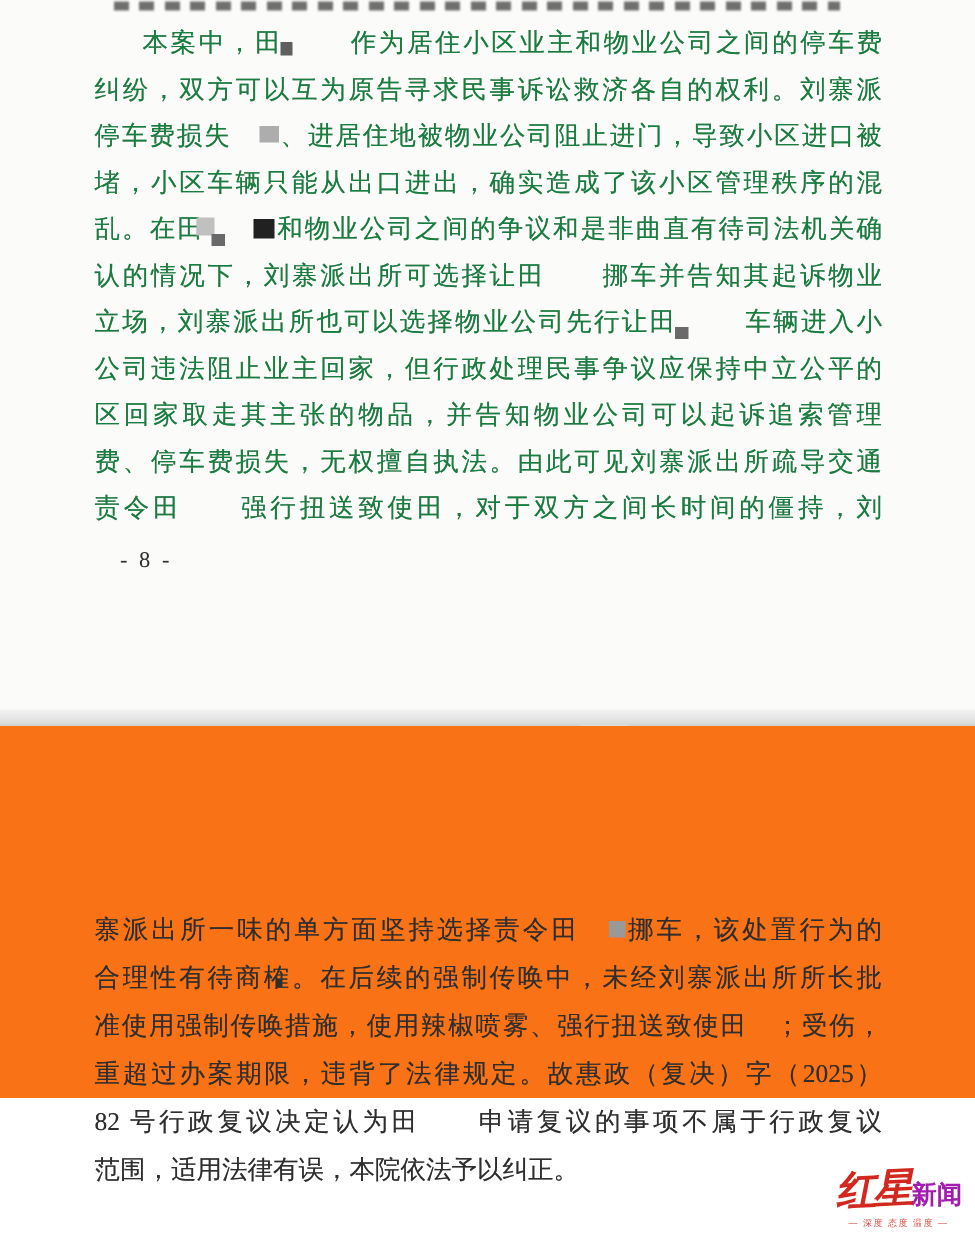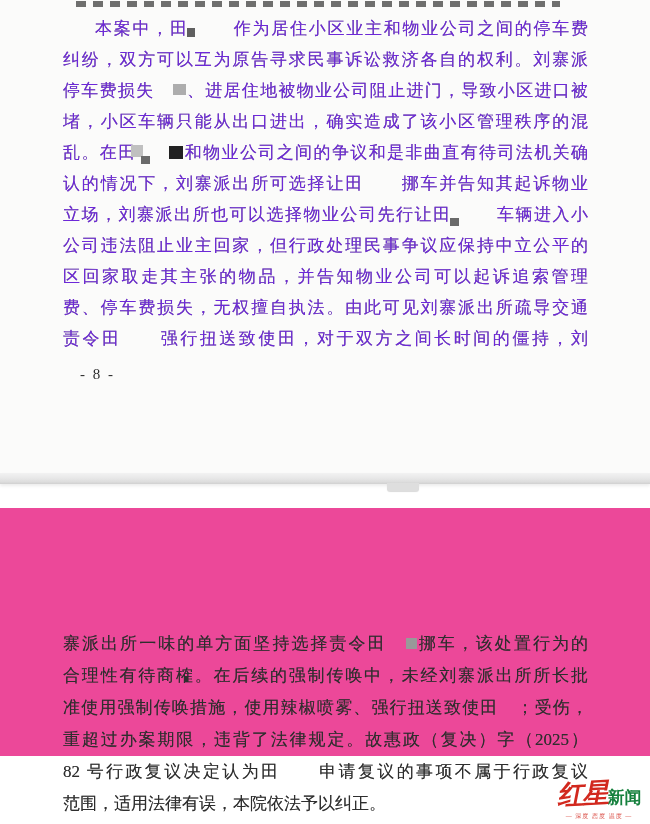--- a/index.html
+++ b/index.html
@@ -17,21 +17,21 @@
   .clipped-line{
     position:absolute;left:76px;top:1px;width:484px;height:6px;
     background:
       repeating-linear-gradient(90deg,
         rgba(45,45,45,.8) 0 10px, rgba(45,45,45,0) 10px 17px);
     filter:blur(.6px);
     opacity:.85;
   }
   .textblock{
     position:absolute;left:63px;top:13px;width:525px;
-    font-size:17px;color:#6d28d9;
+    font-size:17px;color:#15803d;
     text-shadow:0 0 .4px rgba(40,40,40,.55);
   }
   .page1 .doc-line{height:31px;line-height:31px;white-space:nowrap;}
   .doc-line.just{text-align:justify;text-align-last:justify;white-space:normal;}
   .page-number{
     position:absolute;left:80px;top:366px;
     font-size:15px;color:#2e2e2e;letter-spacing:2px;
   }
   
   .divider{
@@ -39,22 +39,22 @@
     background:linear-gradient(180deg,#f2f2f2 0%,#e8e8e8 45%,#dddddd 80%,#d0d0d0 100%);
     box-shadow:0 2px 3px rgba(0,0,0,.08);
   }
   .divider-tab{
     position:absolute;left:387px;top:483px;width:32px;height:8px;
     background:#dedede;border-radius:0 0 3px 3px;
     box-shadow:0 1px 1px rgba(0,0,0,.15);
   }
   
   .page2{
-    position:absolute;left:0;top:508px;width:650px;height:248px;
-    background:#ec4899;
+    position:absolute;left:0;top:484px;width:650px;height:248px;
+    background:#f97316;
   }
   .textblock2{
     position:absolute;left:63px;top:120px;width:525px;
     font-size:17px;color:#2e2e2e;
     text-shadow:0 0 .4px rgba(40,40,40,.55);
   }
   .page2 .doc-line{height:32px;line-height:32px;white-space:nowrap;}
   
   .redact{display:inline-block;}
   .redact.sm-dark{width:8px;height:9px;background:#5f5f5f;vertical-align:-3px;margin-left:-2px;}
@@ -113,16 +113,16 @@
       <div class="doc-line just"><span>合理性有待商榷。在后续的强制传唤中，未经刘寨派出所所长批</span></div>
       <div class="doc-line just"><span>准使用强制传唤措施，使用辣椒喷雾、强行扭送致使田　；受伤，</span></div>
       <div class="doc-line just"><span>重超过办案期限，违背了法律规定。故惠政（复决）字（2025）</span></div>
       <div class="doc-line just"><span>82 号行政复议决定认为田　　申请复议的事项不属于行政复议</span></div>
       <div class="doc-line"><span>范围，适用法律有误，本院依法予以纠正。</span></div>
     </div>
 </div>
 
 <div class="logo">
   <div class="logo-row">
-    <span class="logo-hx" style="color: rgb(210, 40, 30);">红星</span><span class="logo-xw" style="color: #15803d;">新闻</span>
+    <span class="logo-hx" style="color: rgb(210, 40, 30);">红星</span><span class="logo-xw" style="color: #a21caf;">新闻</span>
   </div>
   <div class="logo-tagline" style="color: rgb(210, 40, 30);">— 深度 态度 温度 —</div>
 </div>
 
 </body></html>

